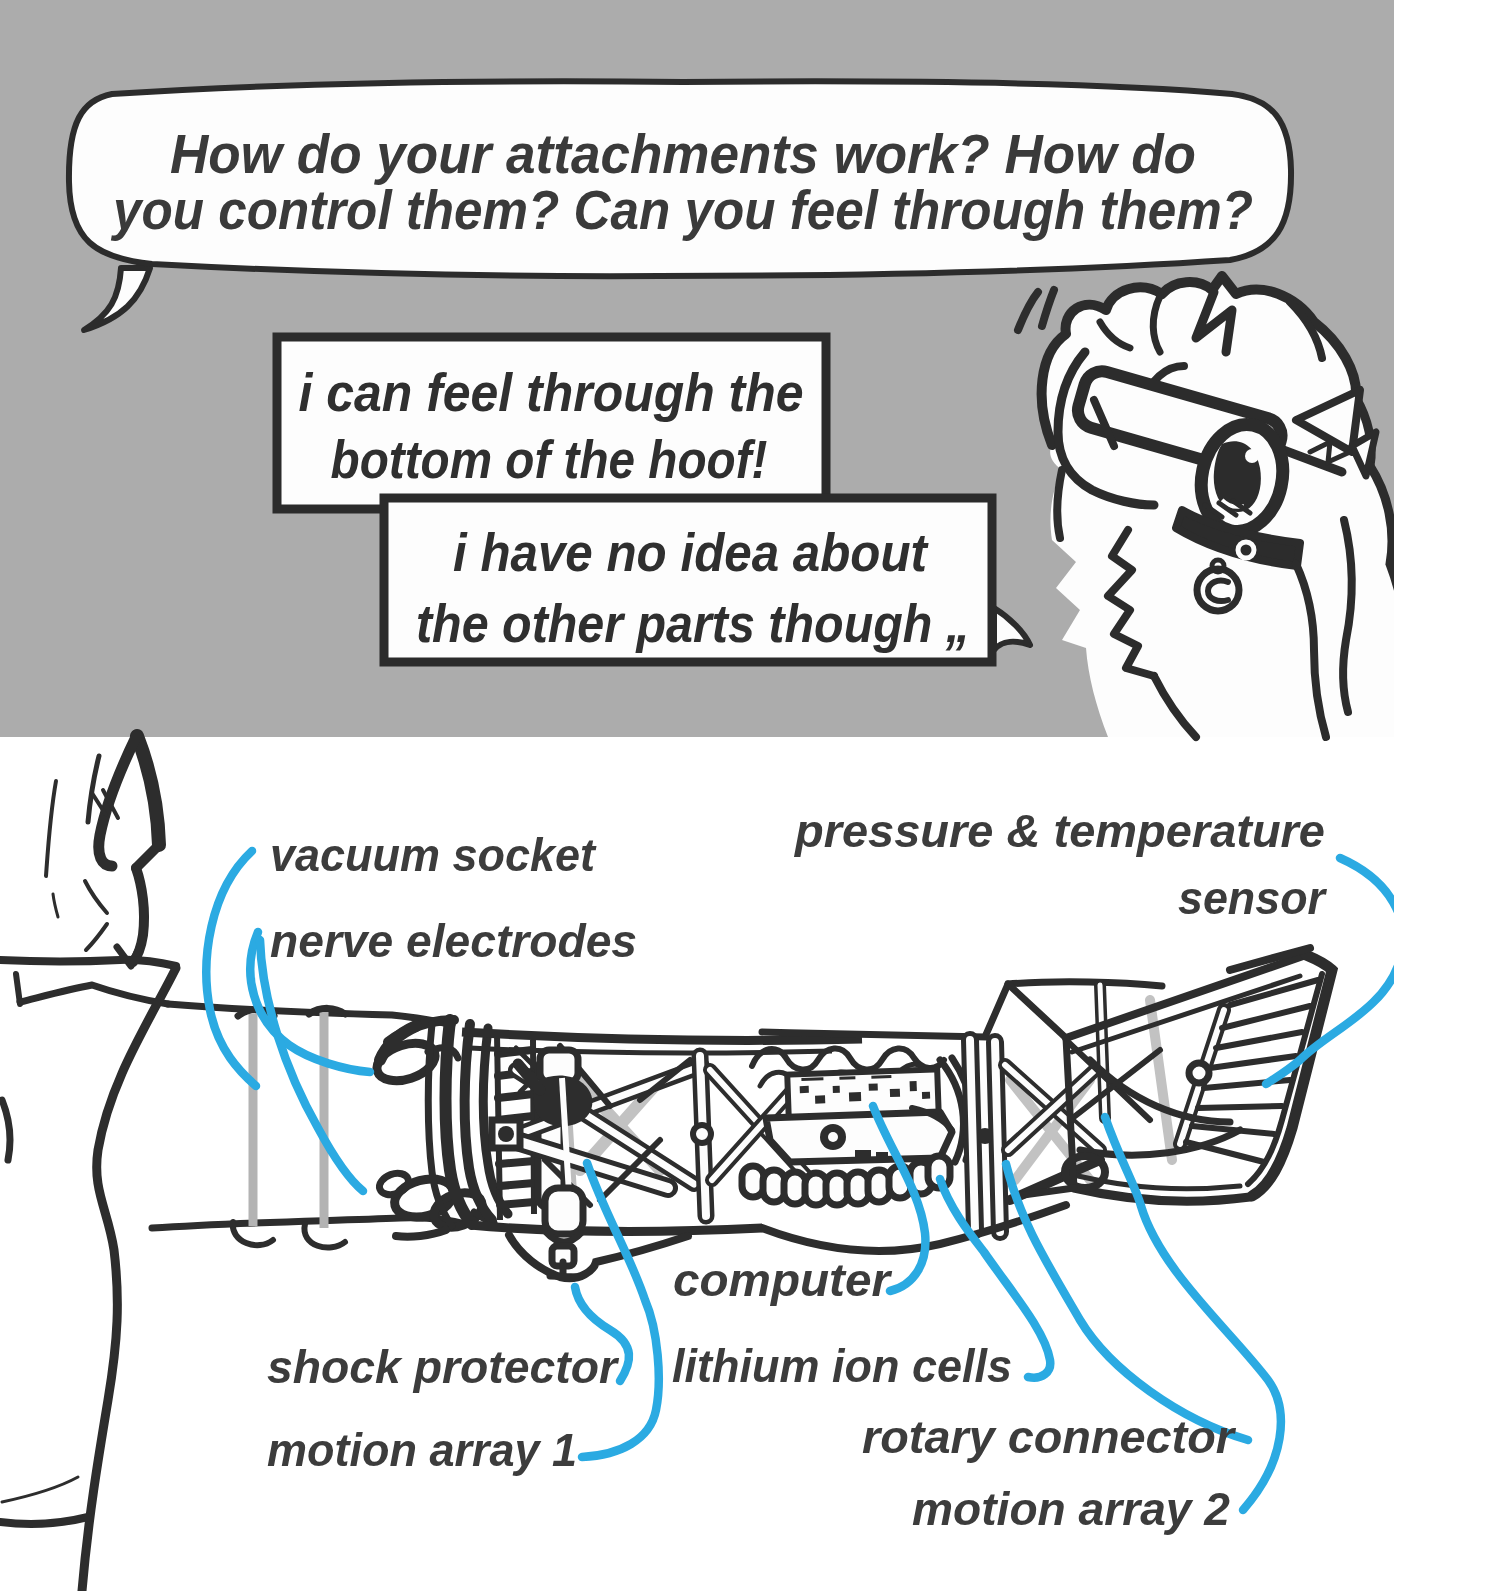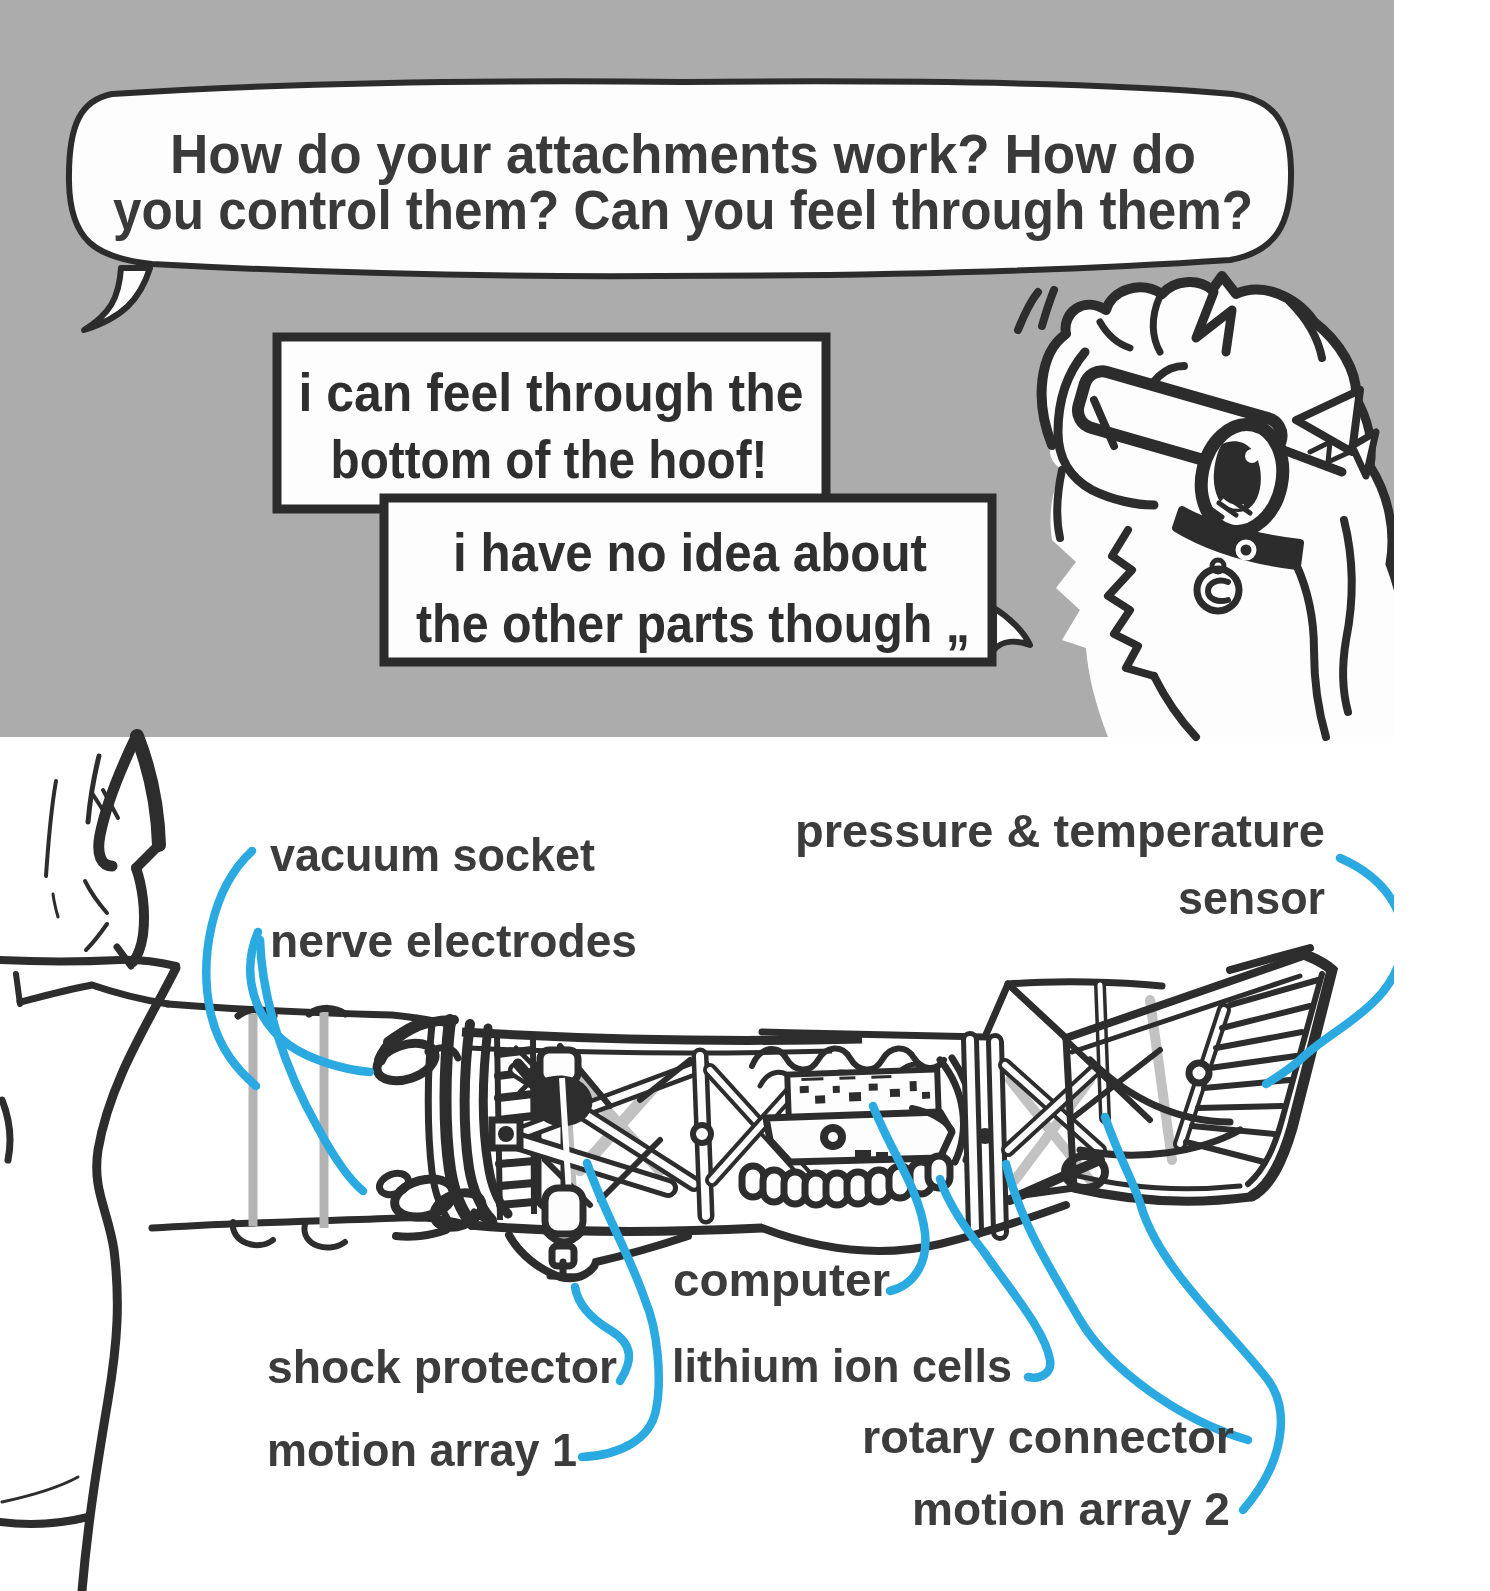--- a/index.html
+++ b/index.html
@@ -1,16 +1,16 @@
 <!DOCTYPE html>
 <html><head>
 <meta charset="utf-8">
 <style>
 html,body{margin:0;padding:0;background:#fff;}
-#c{position:relative;width:1394px;height:1591px;overflow:hidden;}
+#c{position:relative;width:1394px;height:1591px;overflow:hidden;font-style:italic;}
 text{font-family:"Liberation Sans",sans-serif;}
 </style>
 </head>
 <body>
 <div id="c">
 <svg width="1490" height="1591" viewBox="0 0 1490 1591">
 <rect x="0" y="0" width="1490" height="737" fill="#acacac"></rect>
 <rect x="0" y="737" width="1490" height="854" fill="#ffffff"></rect>
 
 <path d="M150,268 C140,300 122,318 84,330 C110,314 119,298 121,268 Z" fill="#fdfdfd" stroke="#2c2c2c" stroke-width="6" stroke-linejoin="round"></path>

